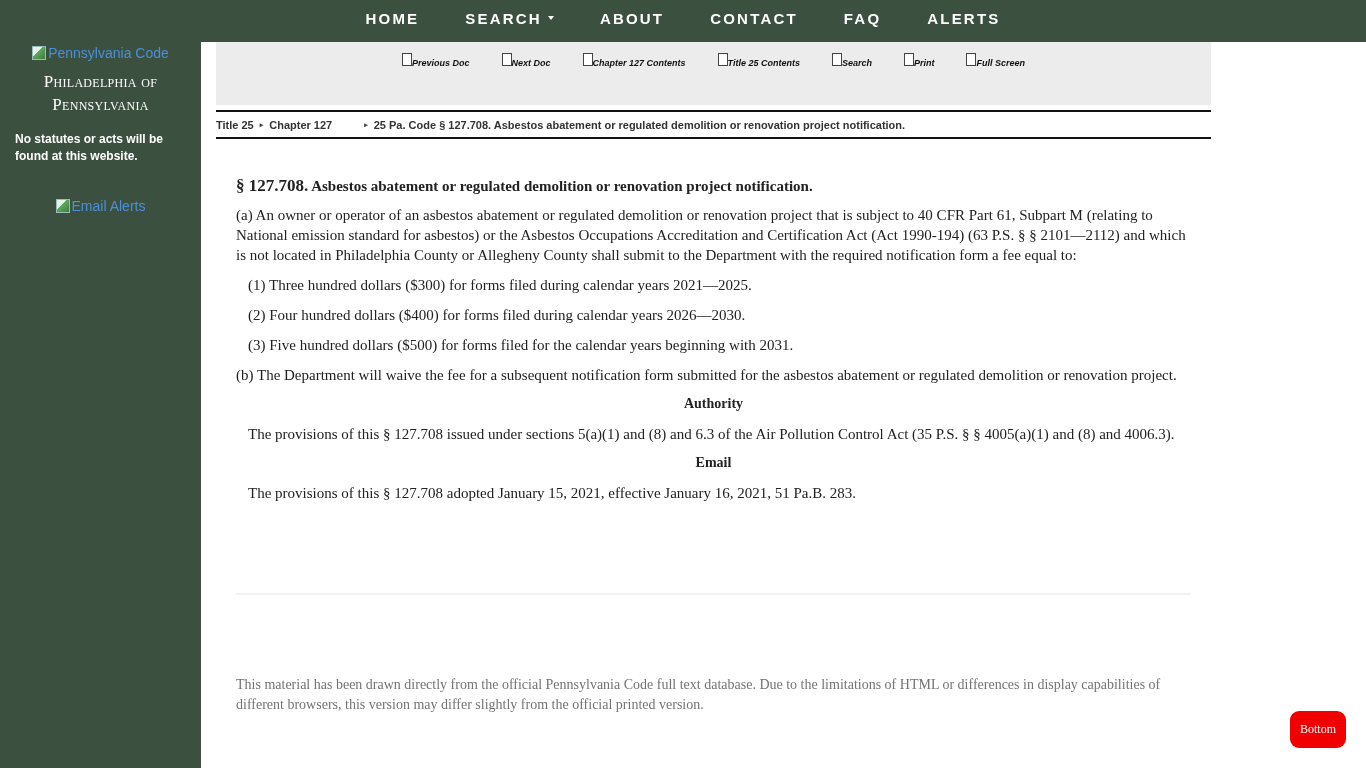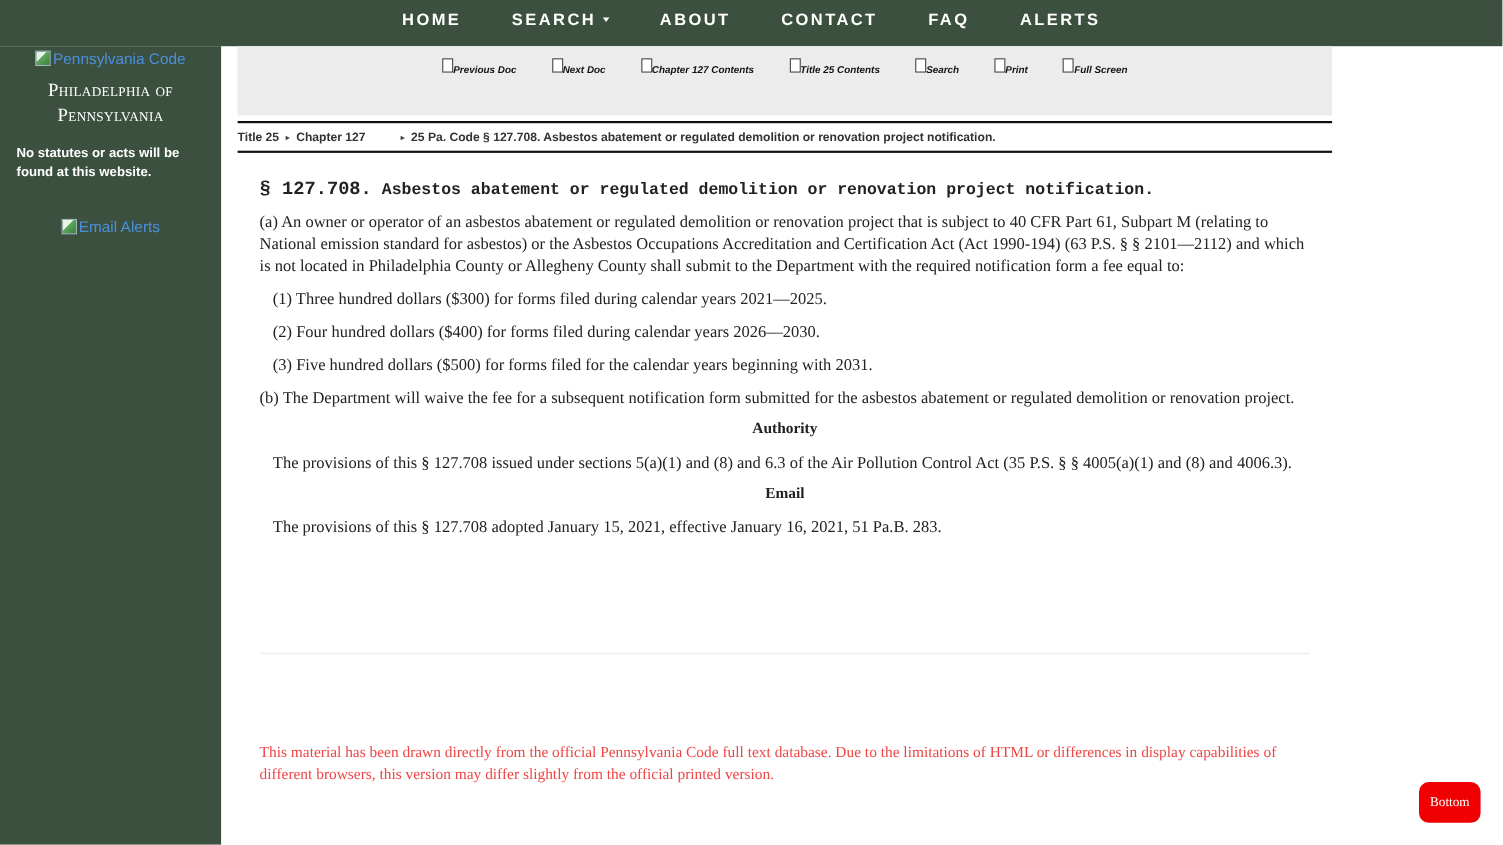--- a/index.html
+++ b/index.html
@@ -79,33 +79,33 @@
     }
     .breadcrumb .crumb { cursor: pointer; }
     .breadcrumb .sep { font-size: 7px; margin: 0 6px; color: #444; }
     .breadcrumb .gap { width: 26px; }
 
     
     .content {
       position: absolute; left: 236px; top: 160px; width: 955px;
       font-family: "Liberation Serif", serif; font-size: 15px; line-height: 20px; color: #222;
     }
-    .section-title { font-weight: bold; font-size: 15px; margin-top: 3px; font-family: Liberation Mono, monospace; }
+    .section-title { font-weight: bold; font-size: 15px; margin-top: 16px; }
     .section-title .num { font-size: 17px; }
     .content p { margin-top: 10px; }
     .content p.item { padding-left: 12px; }
     .content p.head { text-align: center; font-weight: bold; font-size: 14px; margin-top: 9px; }
     .content p.indent { text-indent: 12px; }
     .hr {
       position: absolute; left: 236px; top: 593px; width: 955px; height: 2px;
       background: #f2f2f2;
     }
     .footer-note {
       position: absolute; left: 236px; top: 675px; width: 955px;
-      font-family: "Liberation Serif", serif; font-size: 14px; line-height: 20px; color: #ef4444;
+      font-family: "Liberation Serif", serif; font-size: 14px; line-height: 20px; color: #737373;
     }
 
     .bottom-btn {
       position: absolute; left: 1290px; top: 711px; width: 56px; height: 37px;
       background: #f00000; color: #fff; border-radius: 9px;
       display: flex; align-items: center; justify-content: center;
       font-family: "Liberation Serif", serif; font-size: 12px; cursor: pointer;
     }
   </style>
 </head>

